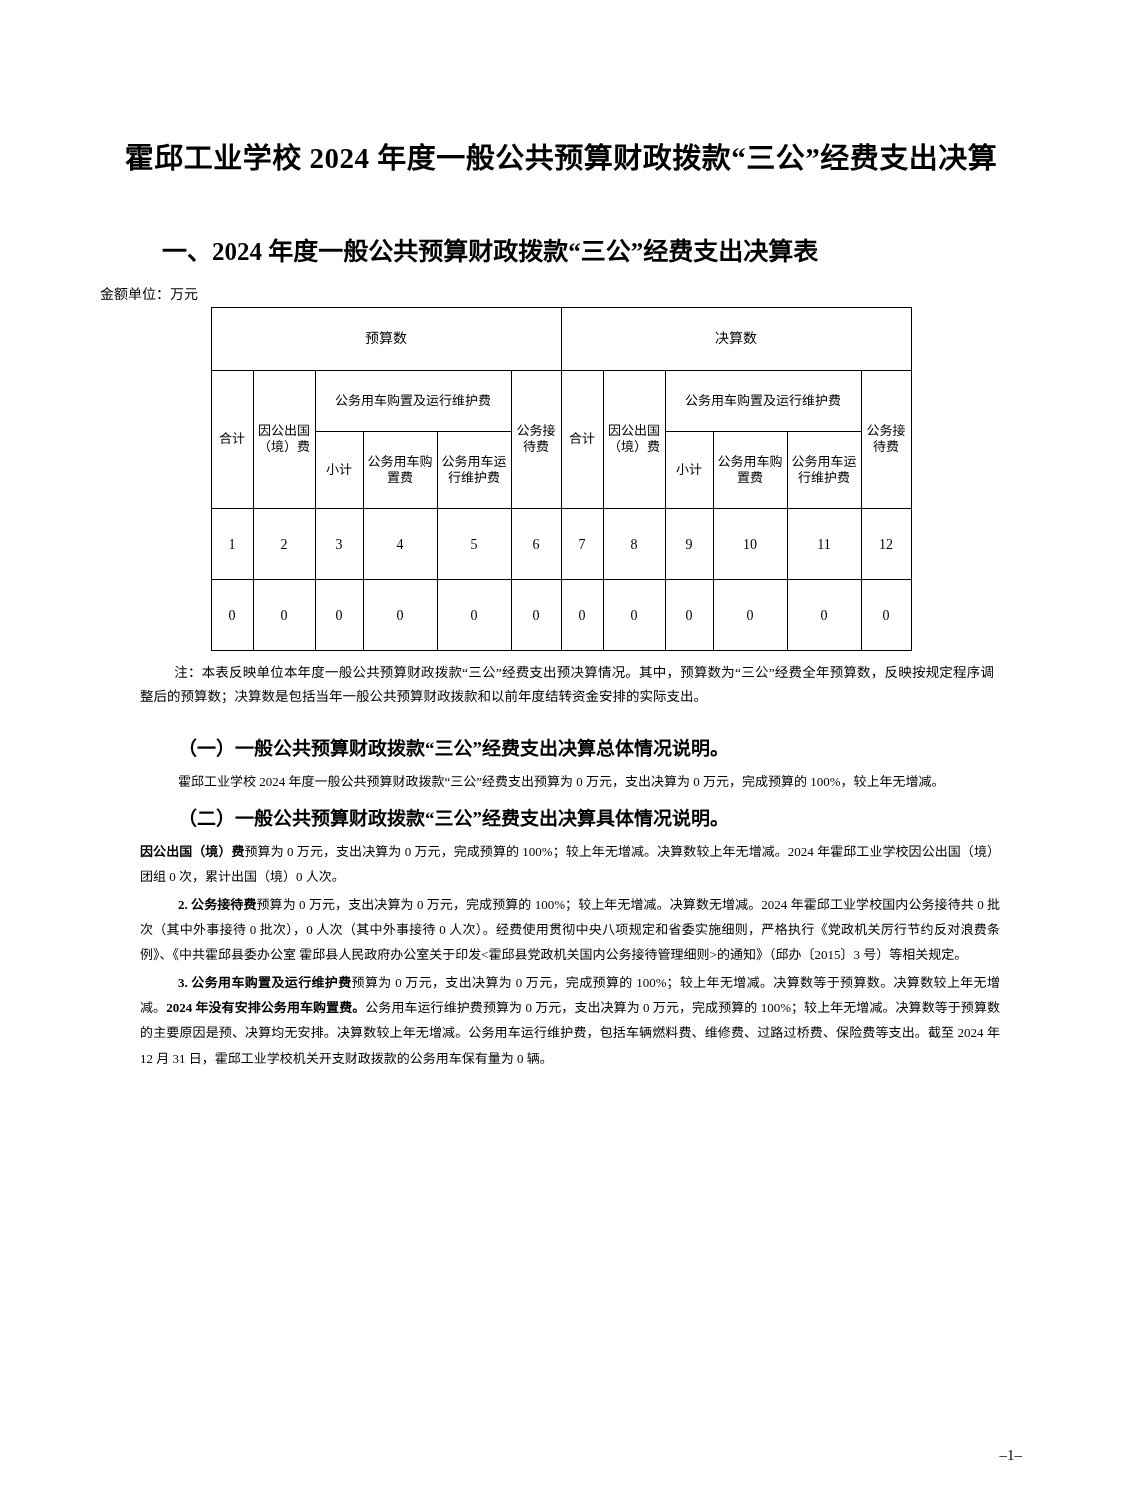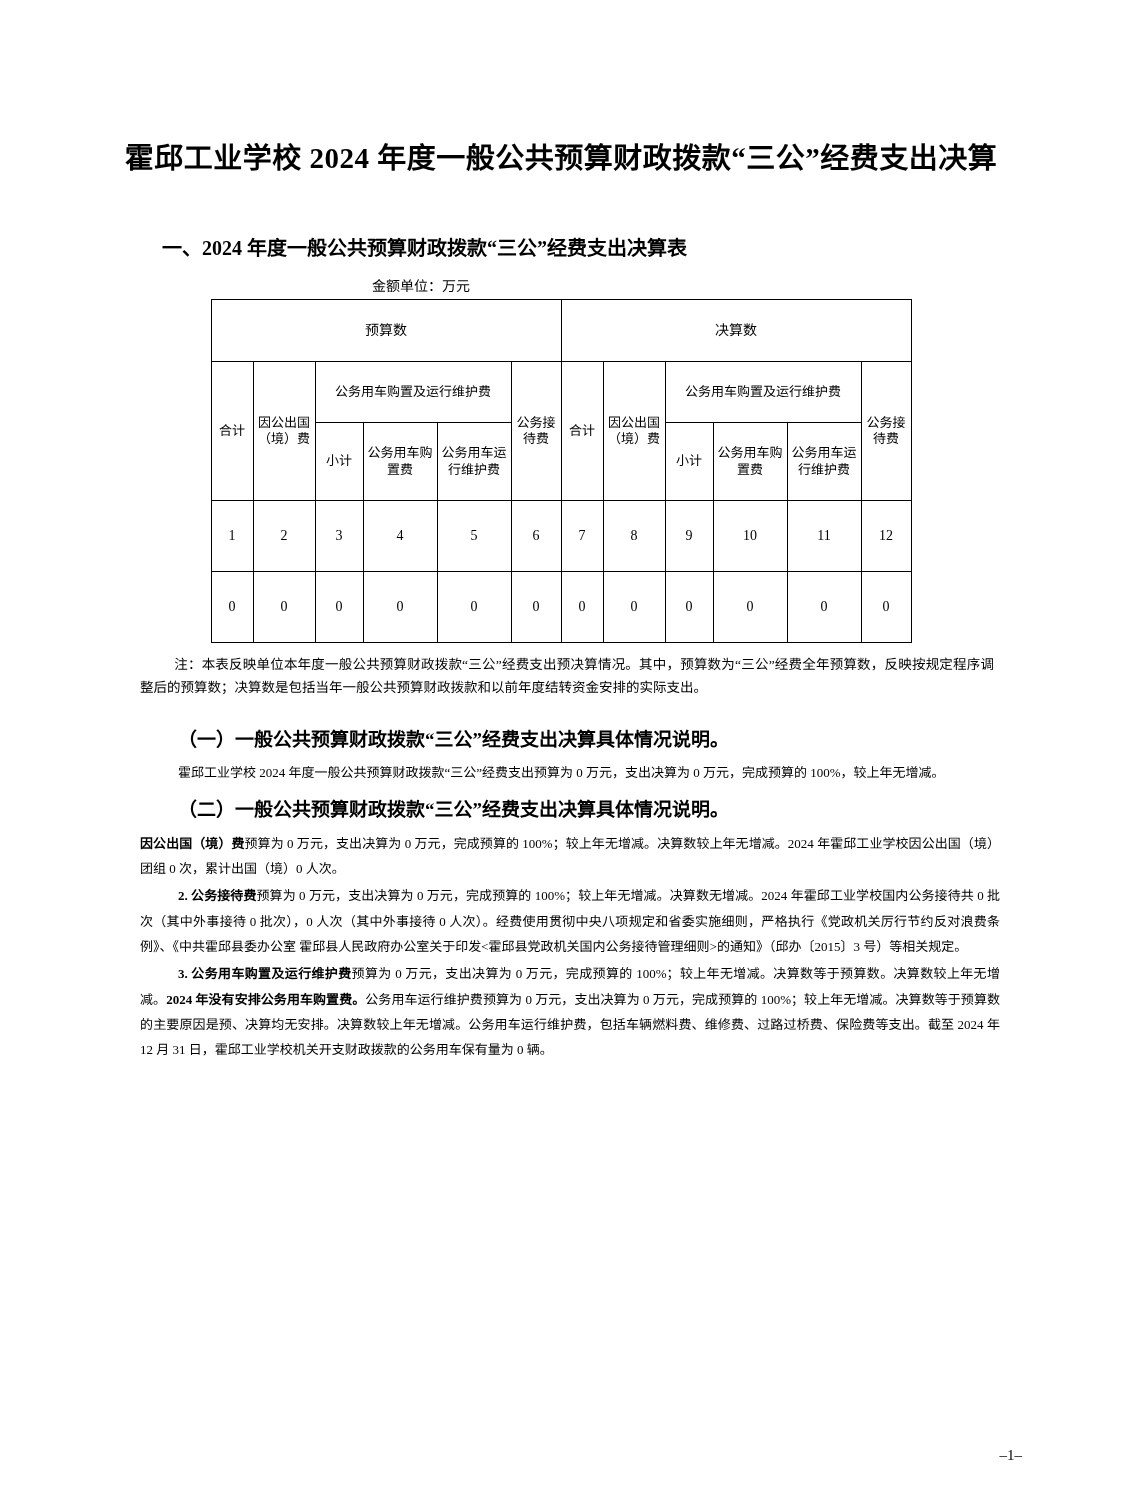--- a/index.html
+++ b/index.html
@@ -24,29 +24,29 @@
   }
   .doc-title {
     font-size: 29px;
     font-weight: bold;
     text-align: center;
     letter-spacing: 0.5px;
     margin: 18px 0 52px 0;
     line-height: 1.4;
   }
   .section-heading {
-    font-size: 20px;
+    font-size: 25px;
     font-weight: bold;
     margin: 0 0 10px 0;
     padding-left: 62px;
     line-height: 1.7;
   }
   .unit-line {
     font-size: 14px;
-    text-align: center;
+    text-align: left;
     padding-right: 280px;
     margin: 4px 0 4px 0;
   }
   .table-wrap {
     display: flex;
     justify-content: center;
   }
   table.budget {
     border-collapse: collapse;
     table-layout: fixed;
@@ -191,21 +191,21 @@
           <td>0</td>
           <td>0</td>
         </tr>
       </tbody>
     </table>
   </div>
 
   <div class="note"><span class="indent"></span><span>注：本表反映单位本年度一般公共预算财政拨款“三公”经费支出预决算情况。其中，预算数为“三公”经费全年预算数，反映按规定程序调整后的预算数；决算数是包括当年一般公共预算财政拨款和以前年度结转资金安排的实际支出。</span></div>
 
 
-  <p class="sub-heading">（一）一般公共预算财政拨款“三公”经费支出决算具体情况说明。</p>
+  <p class="sub-heading">（一）一般公共预算财政拨款“三公”经费支出决算总体情况说明。</p>
 
   <p class="body indent2">霍邱工业学校 2024 年度一般公共预算财政拨款“三公”经费支出预算为 0 万元，支出决算为 0 万元，完成预算的 100%，较上年无增减。</p>
 
   <p class="sub-heading">（二）一般公共预算财政拨款“三公”经费支出决算具体情况说明。</p>
 
 
   <p class="body"><span class="b">因公出国（境）费</span><span>预算为 0 万元，支出决算为 0 万元，完成预算的 100%；较上年无增减。决算数较上年无增减。2024 年霍邱工业学校因公出国（境）团组 0 次，累计出国（境）0 人次。</span></p>
 
   <p class="body indent2"><span class="b">2. 公务接待费</span><span>预算为 0 万元，支出决算为 0 万元，完成预算的 100%；较上年无增减。决算数无增减。2024 年霍邱工业学校国内公务接待共 0 批次（其中外事接待 0 批次），0 人次（其中外事接待 0 人次）。经费使用贯彻中央八项规定和省委实施细则，严格执行《党政机关厉行节约反对浪费条例》、《中共霍邱县委办公室 霍邱县人民政府办公室关于印发&lt;霍邱县党政机关国内公务接待管理细则&gt;的通知》（邱办〔2015〕3 号）等相关规定。</span></p>
 

